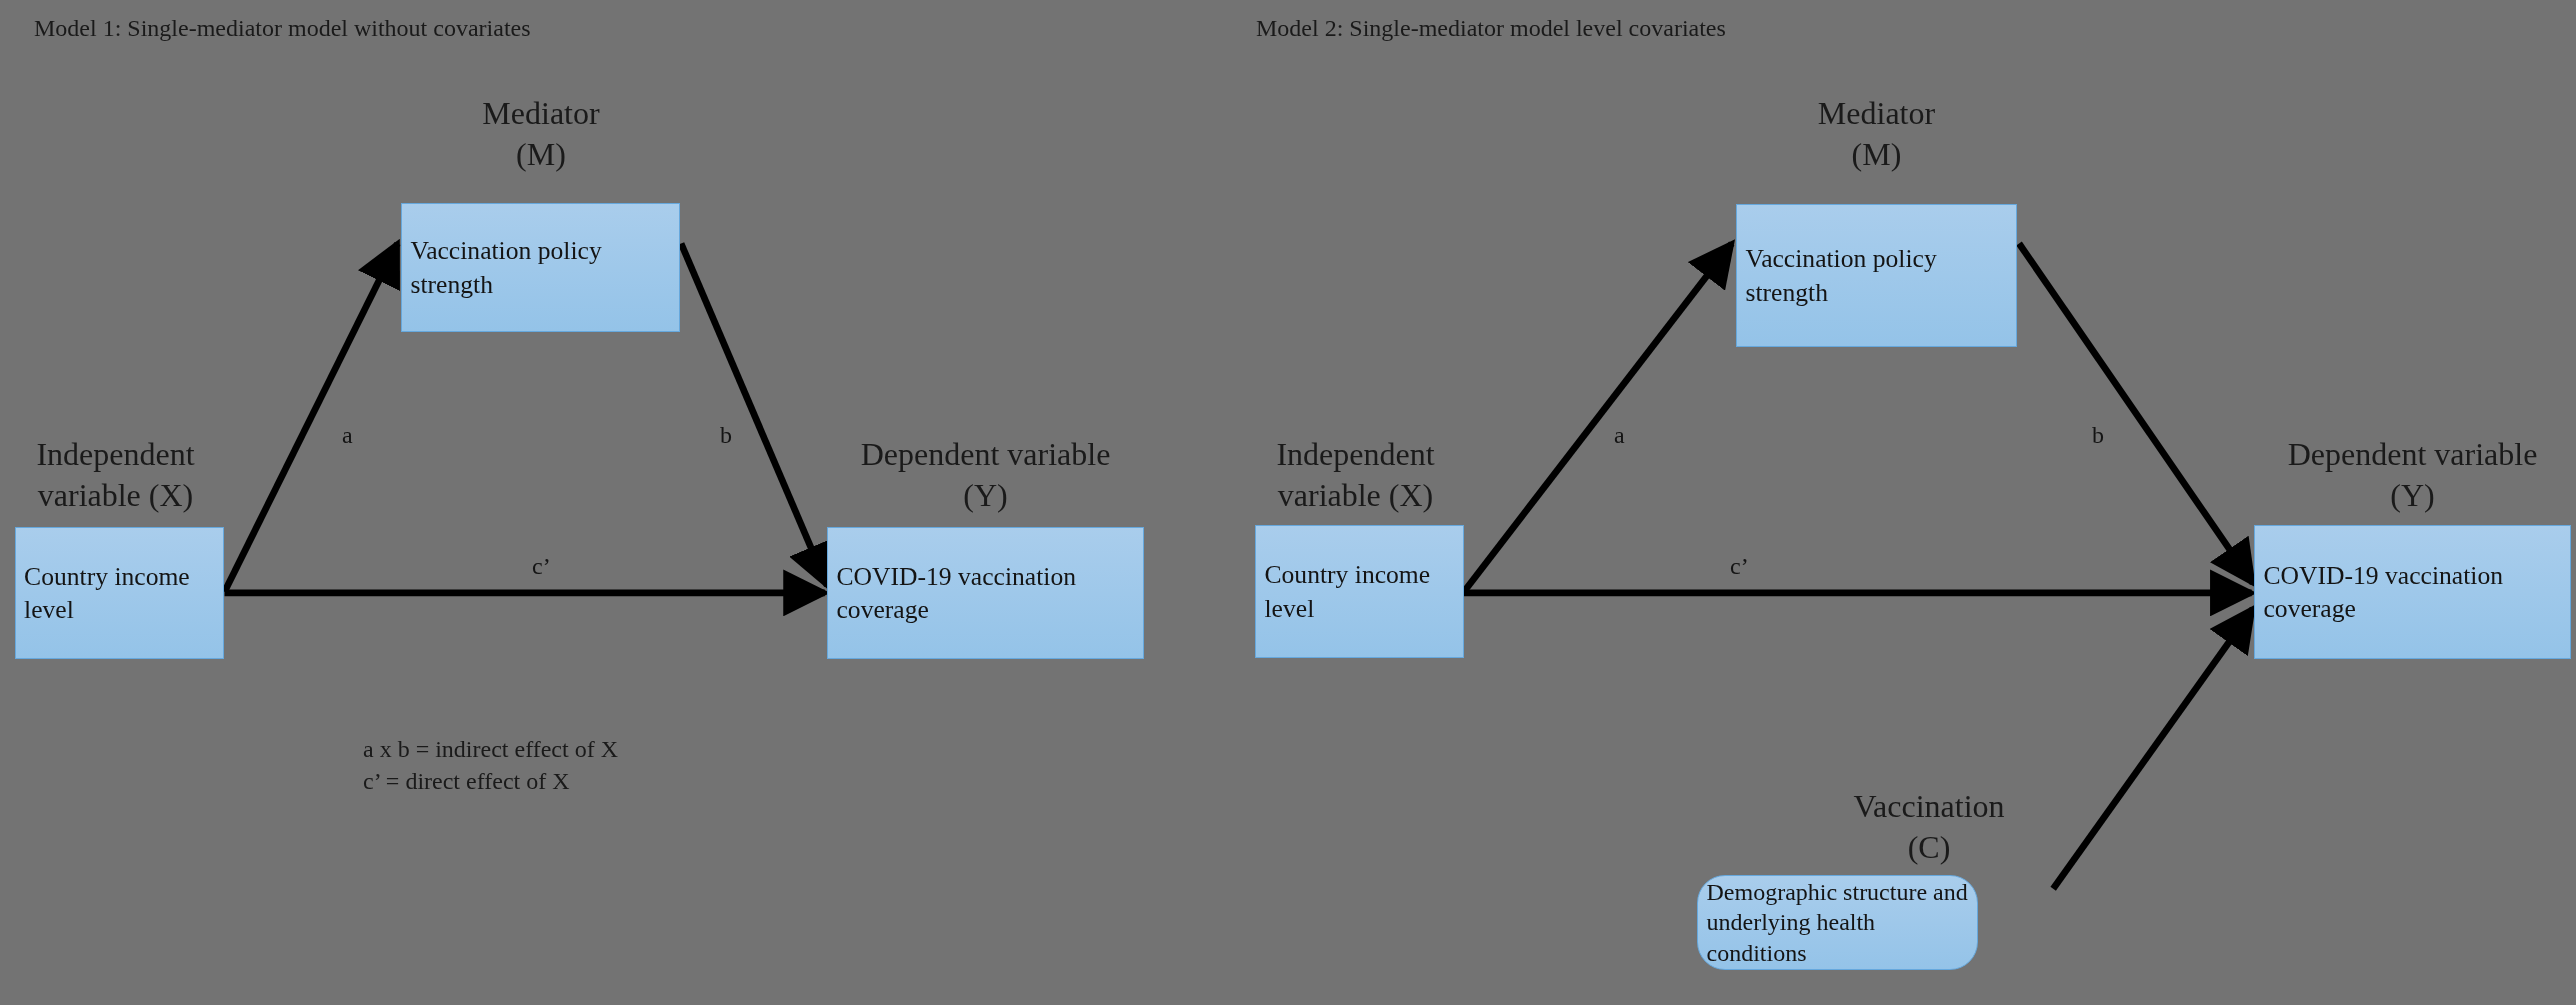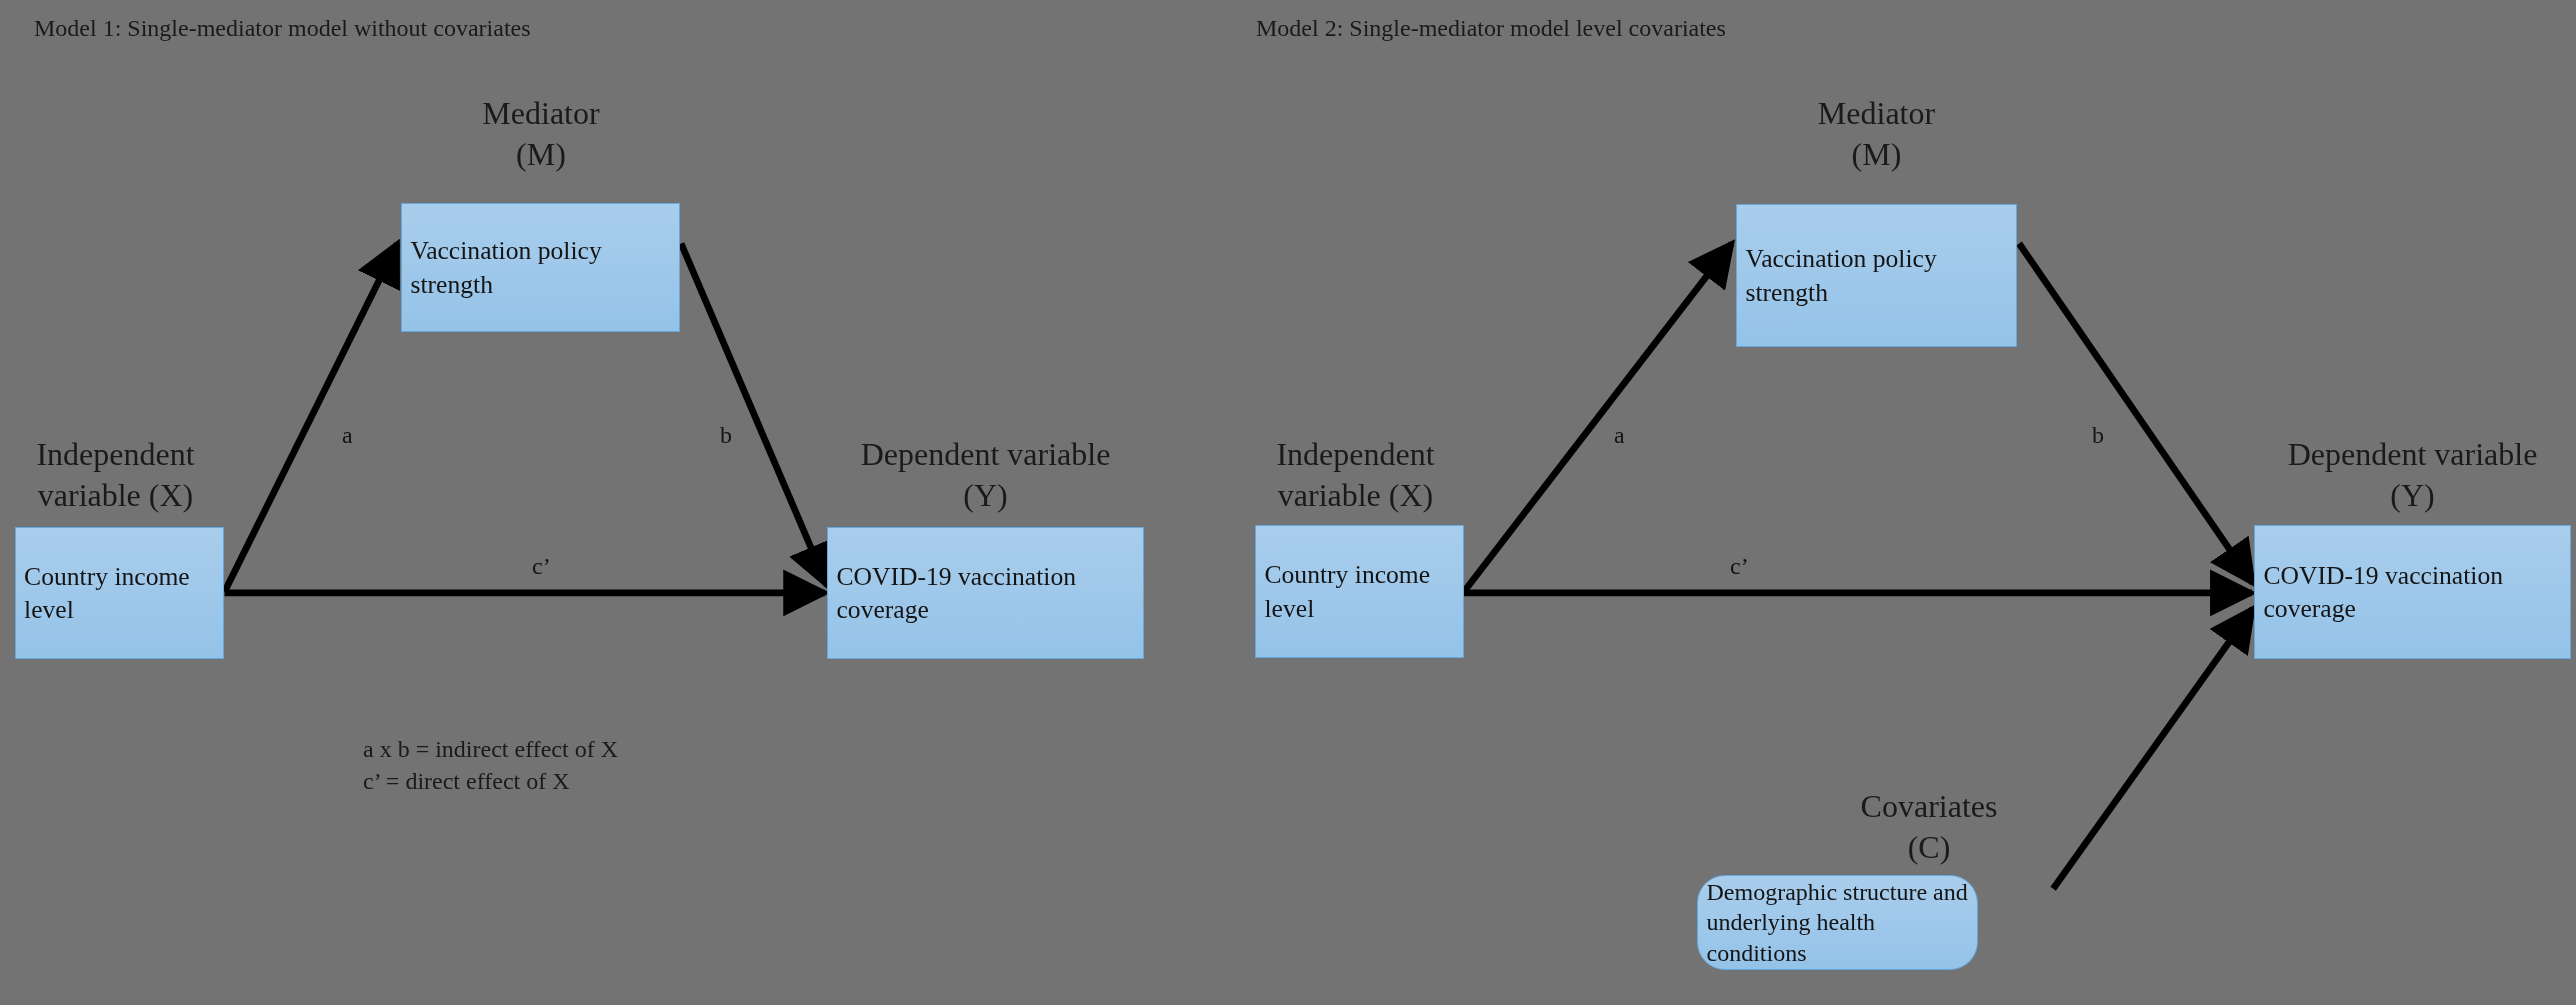--- a/index.html
+++ b/index.html
@@ -142,21 +142,21 @@
 
   <div class="node-box" style="left:1255px; top:525px; width:209px; height:133px;">Country
 income level</div>
 
   <div class="node-caption" style="left:2254px; top:434px; width:317px;">Dependent variable
 (Y)</div>
 
   <div class="node-box" style="left:2254px; top:525px; width:317px; height:134px;">COVID-19
 vaccination coverage</div>
 
-  <div class="node-caption" style="left:1790px; top:786px; width:278px;">Covariates
+  <div class="node-caption" style="left:1790px; top:786px; width:278px;">Vaccination
 (C)</div>
 
   <div class="node-box" style="left:1697px; top:875px; width:281px; height:95px; font-size:24px; line-height:1.26;border-radius:28px;">Demographic structure
 and underlying health
 conditions</div>
 
   <div class="path-label" style="left:1614px; top:423px;">a</div>
   <div class="path-label" style="left:2092px; top:423px;">b</div>
   <div class="path-label" style="left:1730px; top:554px;">c’</div>
 

